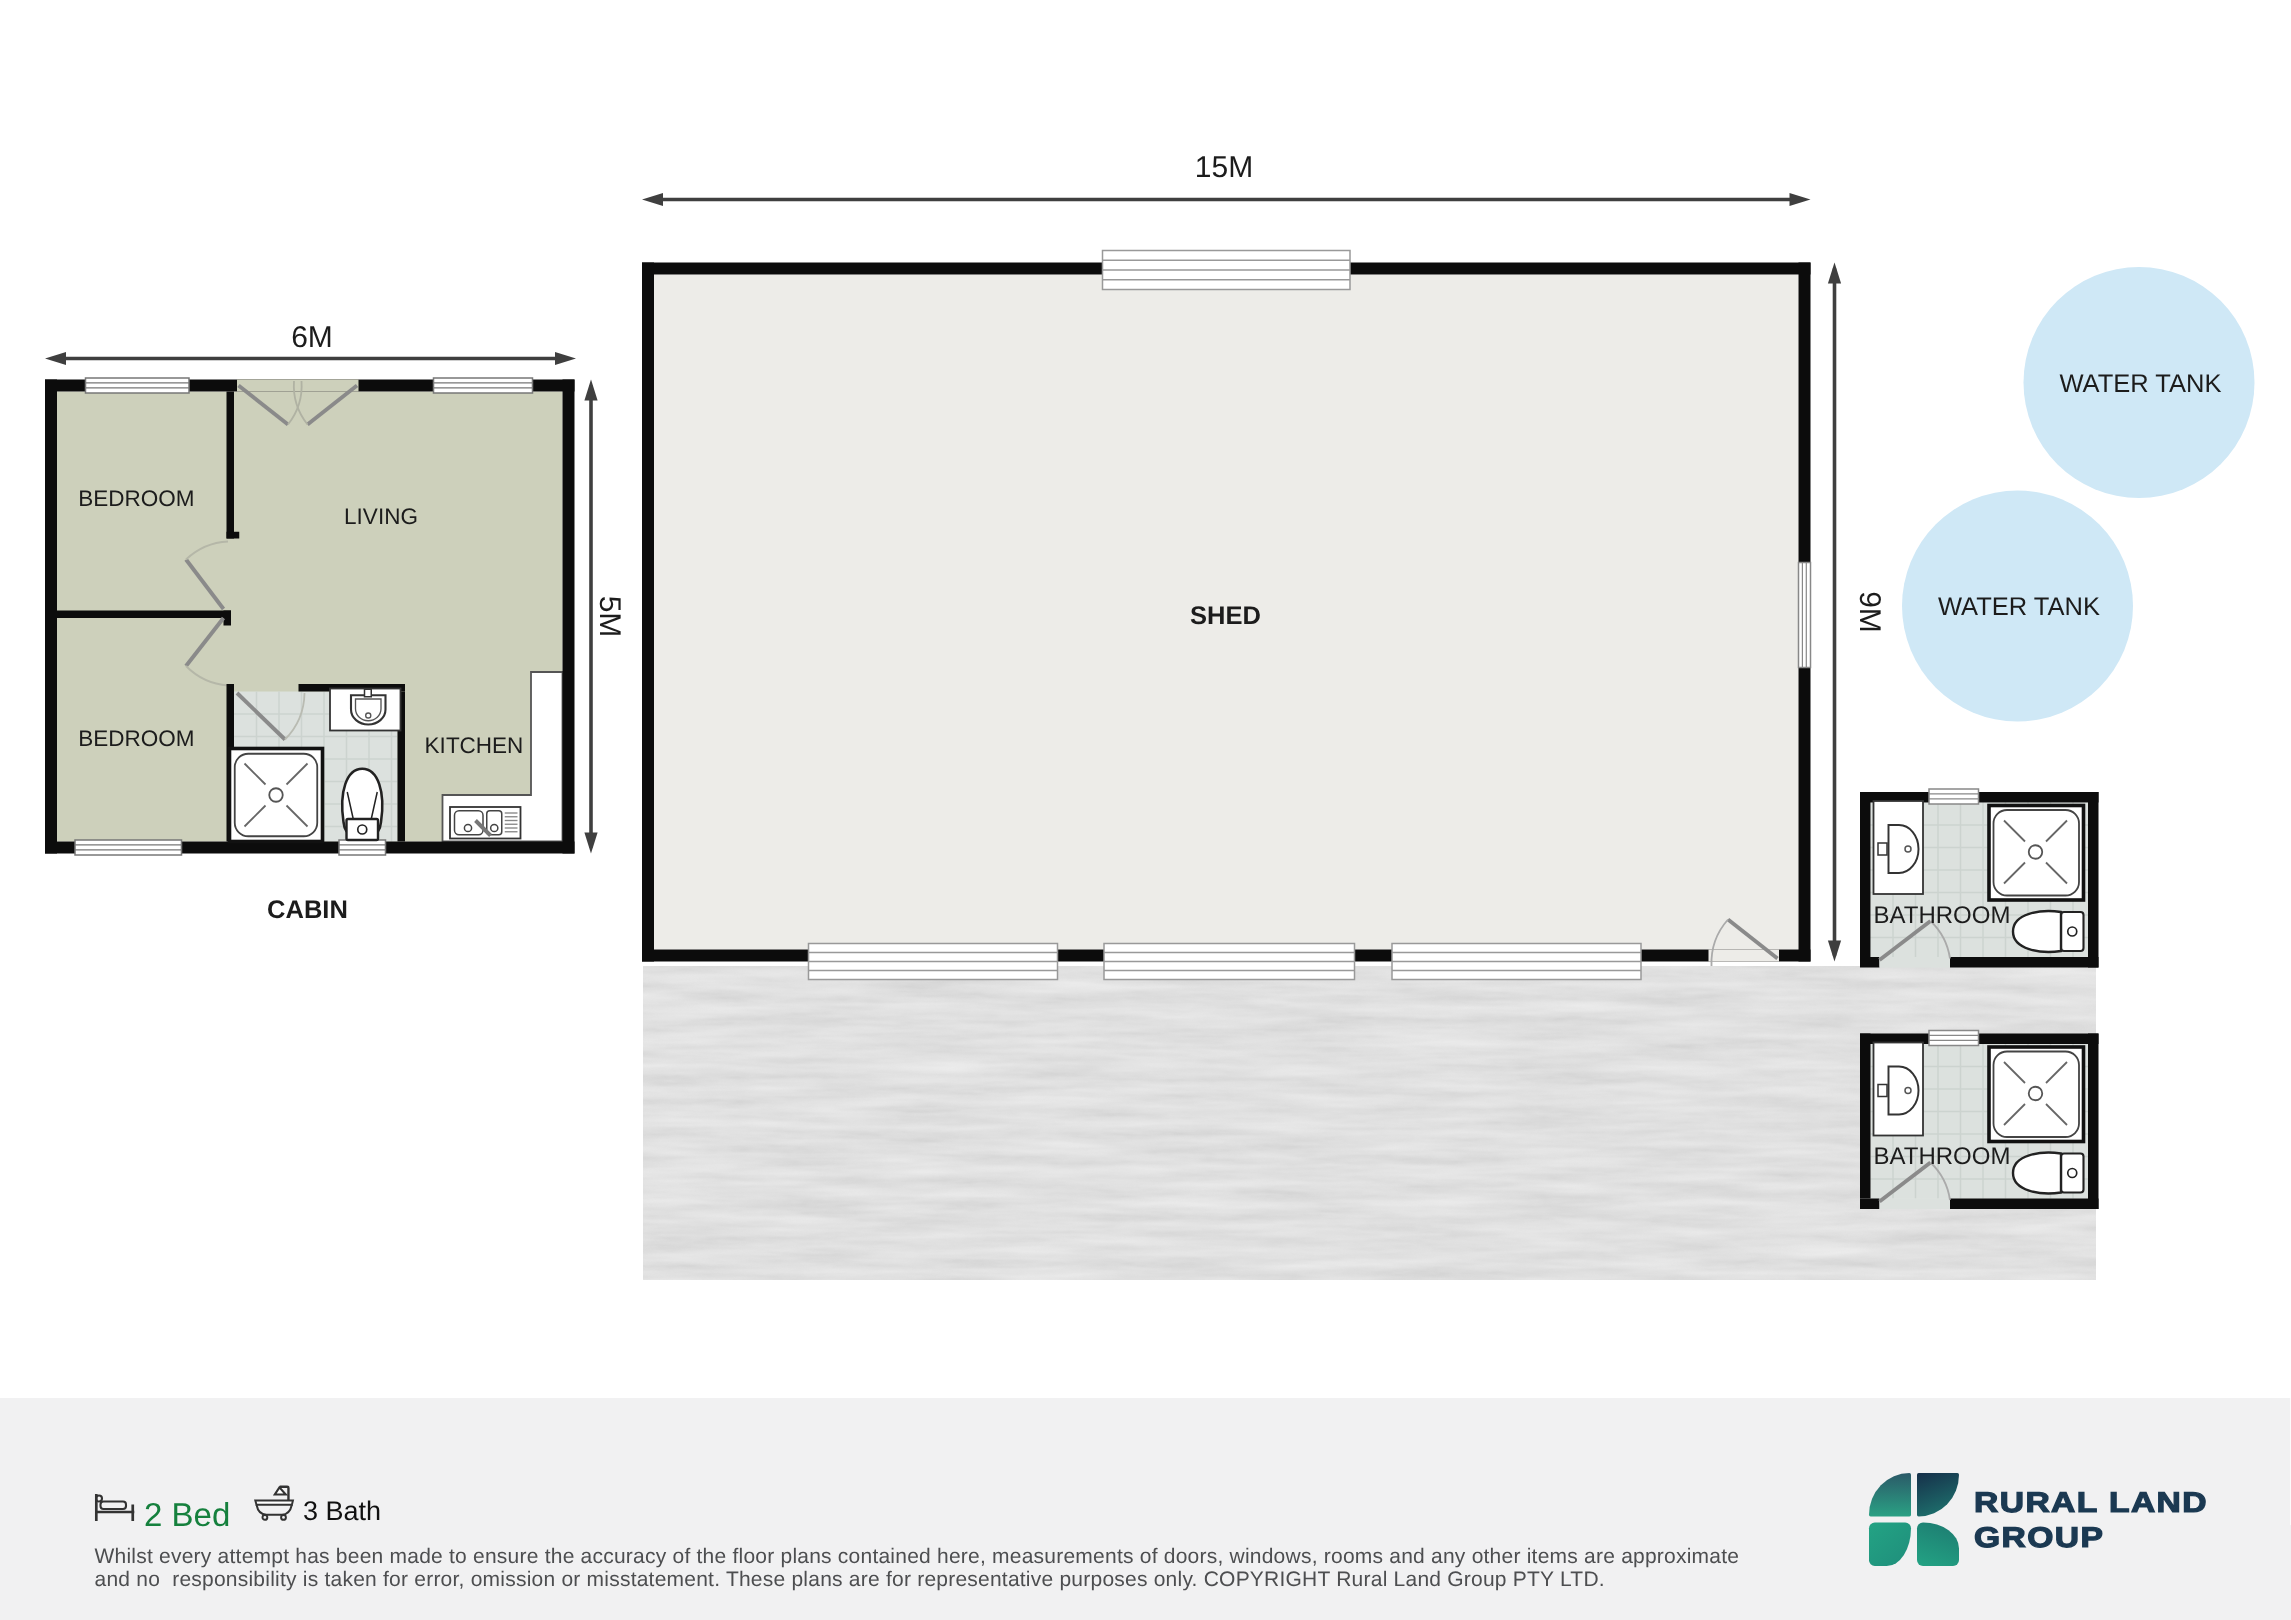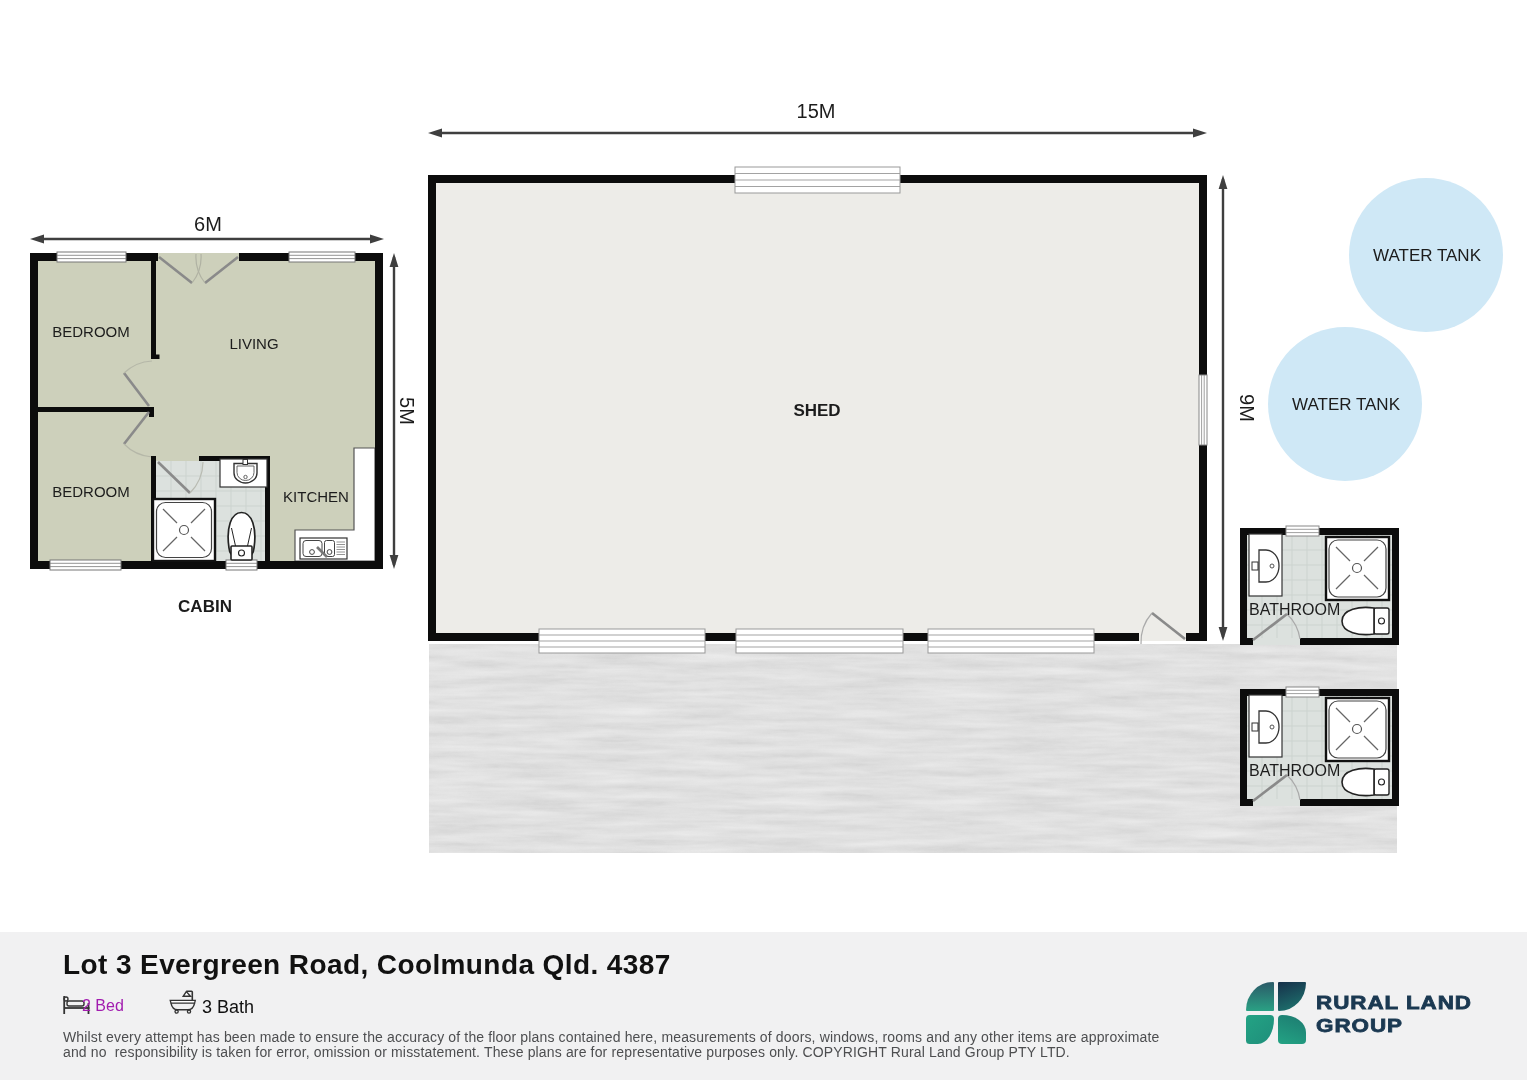--- a/index.html
+++ b/index.html
@@ -411,31 +411,30 @@
 <circle cx="1381.5" cy="782" r="3" fill="#fff" stroke="#222" stroke-width="1.1"></circle>
 <path d="M1374,769 C1360,767 1342,770 1342,782 C1342,794 1360,797 1374,795 Z" fill="#fff" stroke="#222" stroke-width="1.6"></path>
 </g>
 
 <text class="lab" x="1249" y="776" font-size="16">BATHROOM</text>
 </g>
 </svg>
 
 <div style="position:absolute;left:0;top:932px;width:1527px;height:148px;background:#f1f1f2;"></div>
 
-<div style="position:absolute;left:63px;top:950px;font-size:28px;line-height:30px;font-weight:bold;color:#111;letter-spacing:0.4px;">Lot 3 Evergreen Road, Coolmunda Qld. 4387</div>
 
 <svg style="left:63px;top:995px;position:absolute;" width="28" height="20" viewBox="0 0 28 20">
 <circle cx="3" cy="4" r="2" fill="none" stroke="#333" stroke-width="1.4"></circle>
 <line x1="1.2" y1="1" x2="1.2" y2="19" stroke="#333" stroke-width="1.8"></line>
 <rect x="4" y="6" width="17" height="5" rx="2" fill="none" stroke="#333" stroke-width="1.4"></rect>
 <line x1="1.2" y1="13" x2="26.5" y2="13" stroke="#333" stroke-width="1.8"></line>
 <line x1="25.5" y1="8" x2="25.5" y2="19" stroke="#333" stroke-width="1.8"></line>
 </svg>
 
-<div style="position:absolute;left:82px;top:997px;font-size:16px;color:#a21caf;">2 Bed</div>
+<div style="position:absolute;left:96px;top:997px;font-size:22px;color:#15803d;">2 Bed</div>
 
 <svg style="left:169px;top:990px;position:absolute;" width="28" height="25" viewBox="0 0 28 25">
 <path d="M23.3,10 L23.3,2 Q23.3,1.2 22.5,1.2 L17.5,1.2" fill="none" stroke="#333" stroke-width="1.6"></path>
 <path d="M17.3,1.6 L14.2,6.3 L21.5,6.3 Z" fill="#fff" stroke="#333" stroke-width="1.4"></path>
 <path d="M1.2,10.3 L26.3,10.3 L25.6,13.1 L2,13.1 Z" fill="#fff" stroke="#333" stroke-width="1.3"></path>
 <path d="M2,13.1 C2.8,17.3 5,19.8 8.6,19.8 L18.9,19.8 C22.5,19.8 24.7,17.3 25.6,13.1" fill="none" stroke="#333" stroke-width="1.4"></path>
 <circle cx="7.6" cy="21.6" r="1.6" fill="none" stroke="#333" stroke-width="1.3"></circle>
 <circle cx="20" cy="21.6" r="1.6" fill="none" stroke="#333" stroke-width="1.3"></circle>
 </svg>
 

